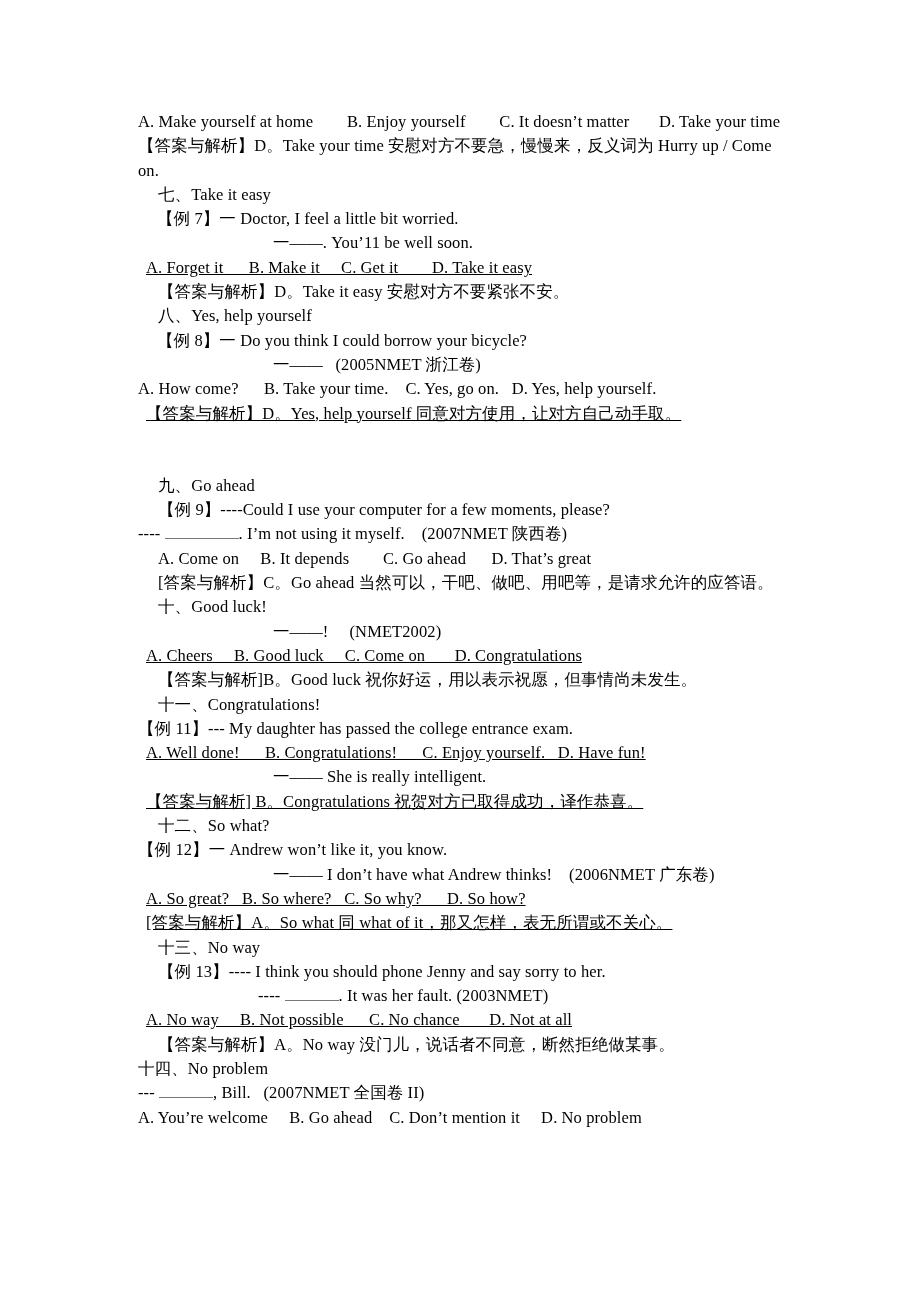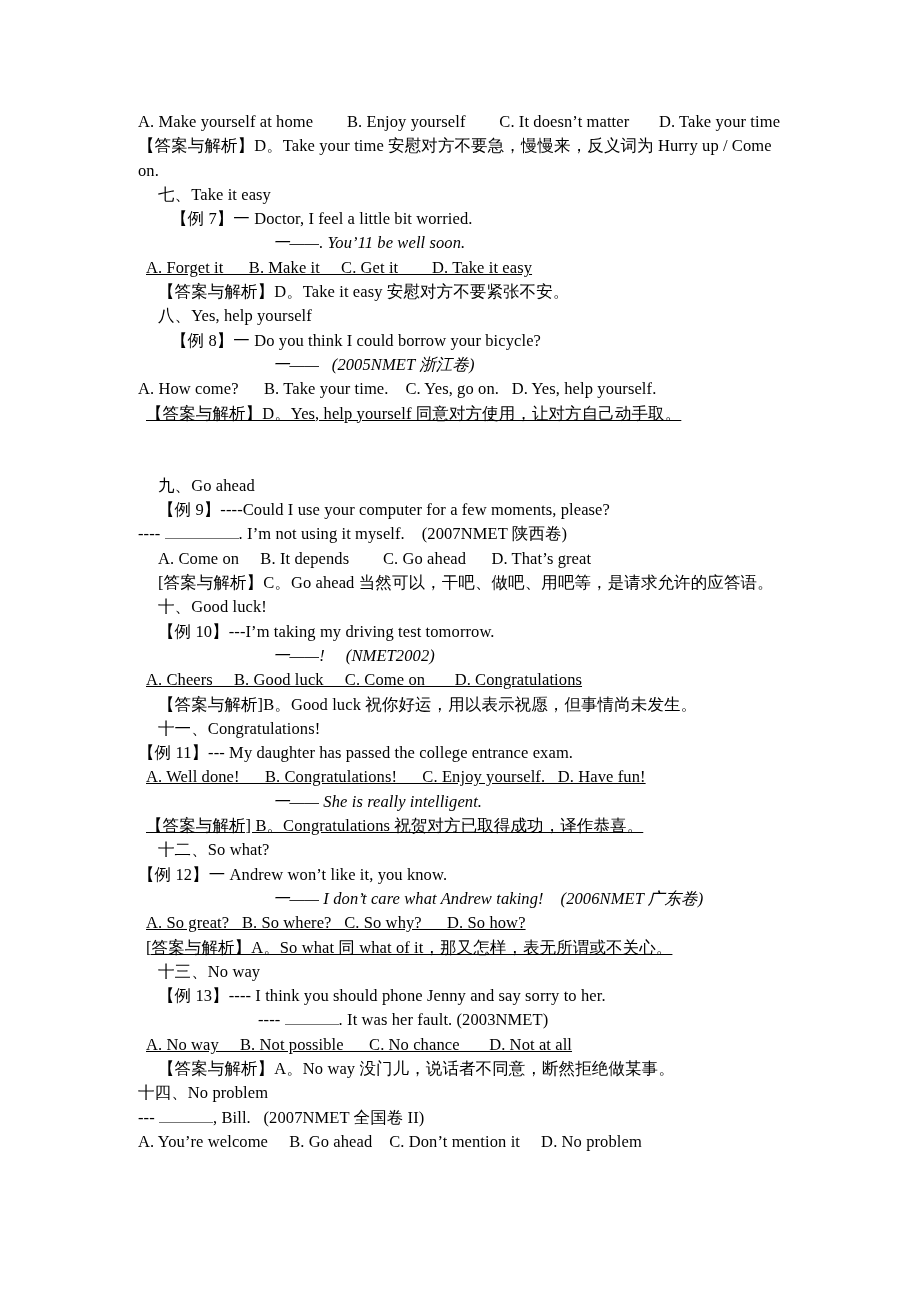--- a/index.html
+++ b/index.html
@@ -24,23 +24,23 @@
   .line {
     font-size: 16.5px;
     line-height: 24.3px;
     white-space: pre-wrap;
     letter-spacing: 0.1px;
   }
   
   .i0  { margin-left: 0px; }
   .i1  { margin-left: 8px; text-decoration: underline; }
   .i2  { margin-left: 20px; }
-  .i3  { margin-left: 33px; }
+  .i3  { margin-left: 19px; }
   .i5  { margin-left: 120px; }
-  .i6  { margin-left: 135px; font-style: italic; }
+  .i6  { margin-left: 135px; }
   .gap-block {
     height: 48px;
   }
   .fill {
     display: inline-block;
     min-width: 58px;
     border-bottom: 1px solid #777;
     height: 14px;
     vertical-align: baseline;
   }
@@ -70,34 +70,33 @@
 
   <div class="gap-block"></div>
 
   <div class="line i2">九、Go ahead</div>
   <div class="line i2">【例 9】----Could I use your computer for a few moments, please?</div>
   <div class="line i0"><span>---- </span><span class="fill wide"></span><span>. I’m not using it myself.    (2007NMET 陕西卷)</span></div>
   <div class="line i2">A. Come on     B. It depends        C. Go ahead      D. That’s great</div>
   <div class="line i2">[答案与解析】C。Go ahead 当然可以，干吧、做吧、用吧等，是请求允许的应答语。</div>
 
   <div class="line i2">十、Good luck!</div>
-  <div class="line i2">【例 10】---I’m taking my driving test tomorrow.</div>
   <div class="line i6">一——!     (NMET2002)</div>
   <div class="line i1">A. Cheers     B. Good luck     C. Come on       D. Congratulations</div>
   <div class="line i2">【答案与解析]B。Good luck 祝你好运，用以表示祝愿，但事情尚未发生。</div>
 
   <div class="line i2">十一、Congratulations!</div>
   <div class="line i0">【例 11】--- My daughter has passed the college entrance exam.</div>
   <div class="line i1">A. Well done!      B. Congratulations!      C. Enjoy yourself.   D. Have fun!</div>
   <div class="line i6">一—— She is really intelligent.</div>
   <div class="line i1">【答案与解析] B。Congratulations 祝贺对方已取得成功，译作恭喜。</div>
 
   <div class="line i2">十二、So what?</div>
   <div class="line i0">【例 12】一 Andrew won’t like it, you know.</div>
-  <div class="line i6">一—— I don’t care what Andrew taking!    (2006NMET 广东卷)</div>
+  <div class="line i6">一—— I don’t have what Andrew thinks!    (2006NMET 广东卷)</div>
   <div class="line i1">A. So great?   B. So where?   C. So why?      D. So how?</div>
   <div class="line i1">[答案与解析】A。So what 同 what of it，那又怎样，表无所谓或不关心。</div>
 
   <div class="line i2">十三、No way</div>
   <div class="line i2">【例 13】---- I think you should phone Jenny and say sorry to her.</div>
   <div class="line i5"><span>---- </span><span class="fill narrow"></span><span>. It was her fault. (2003NMET)</span></div>
   <div class="line i1">A. No way     B. Not possible      C. No chance       D. Not at all</div>
   <div class="line i2">【答案与解析】A。No way 没门儿，说话者不同意，断然拒绝做某事。</div>
 
   <div class="line i0">十四、No problem</div>

